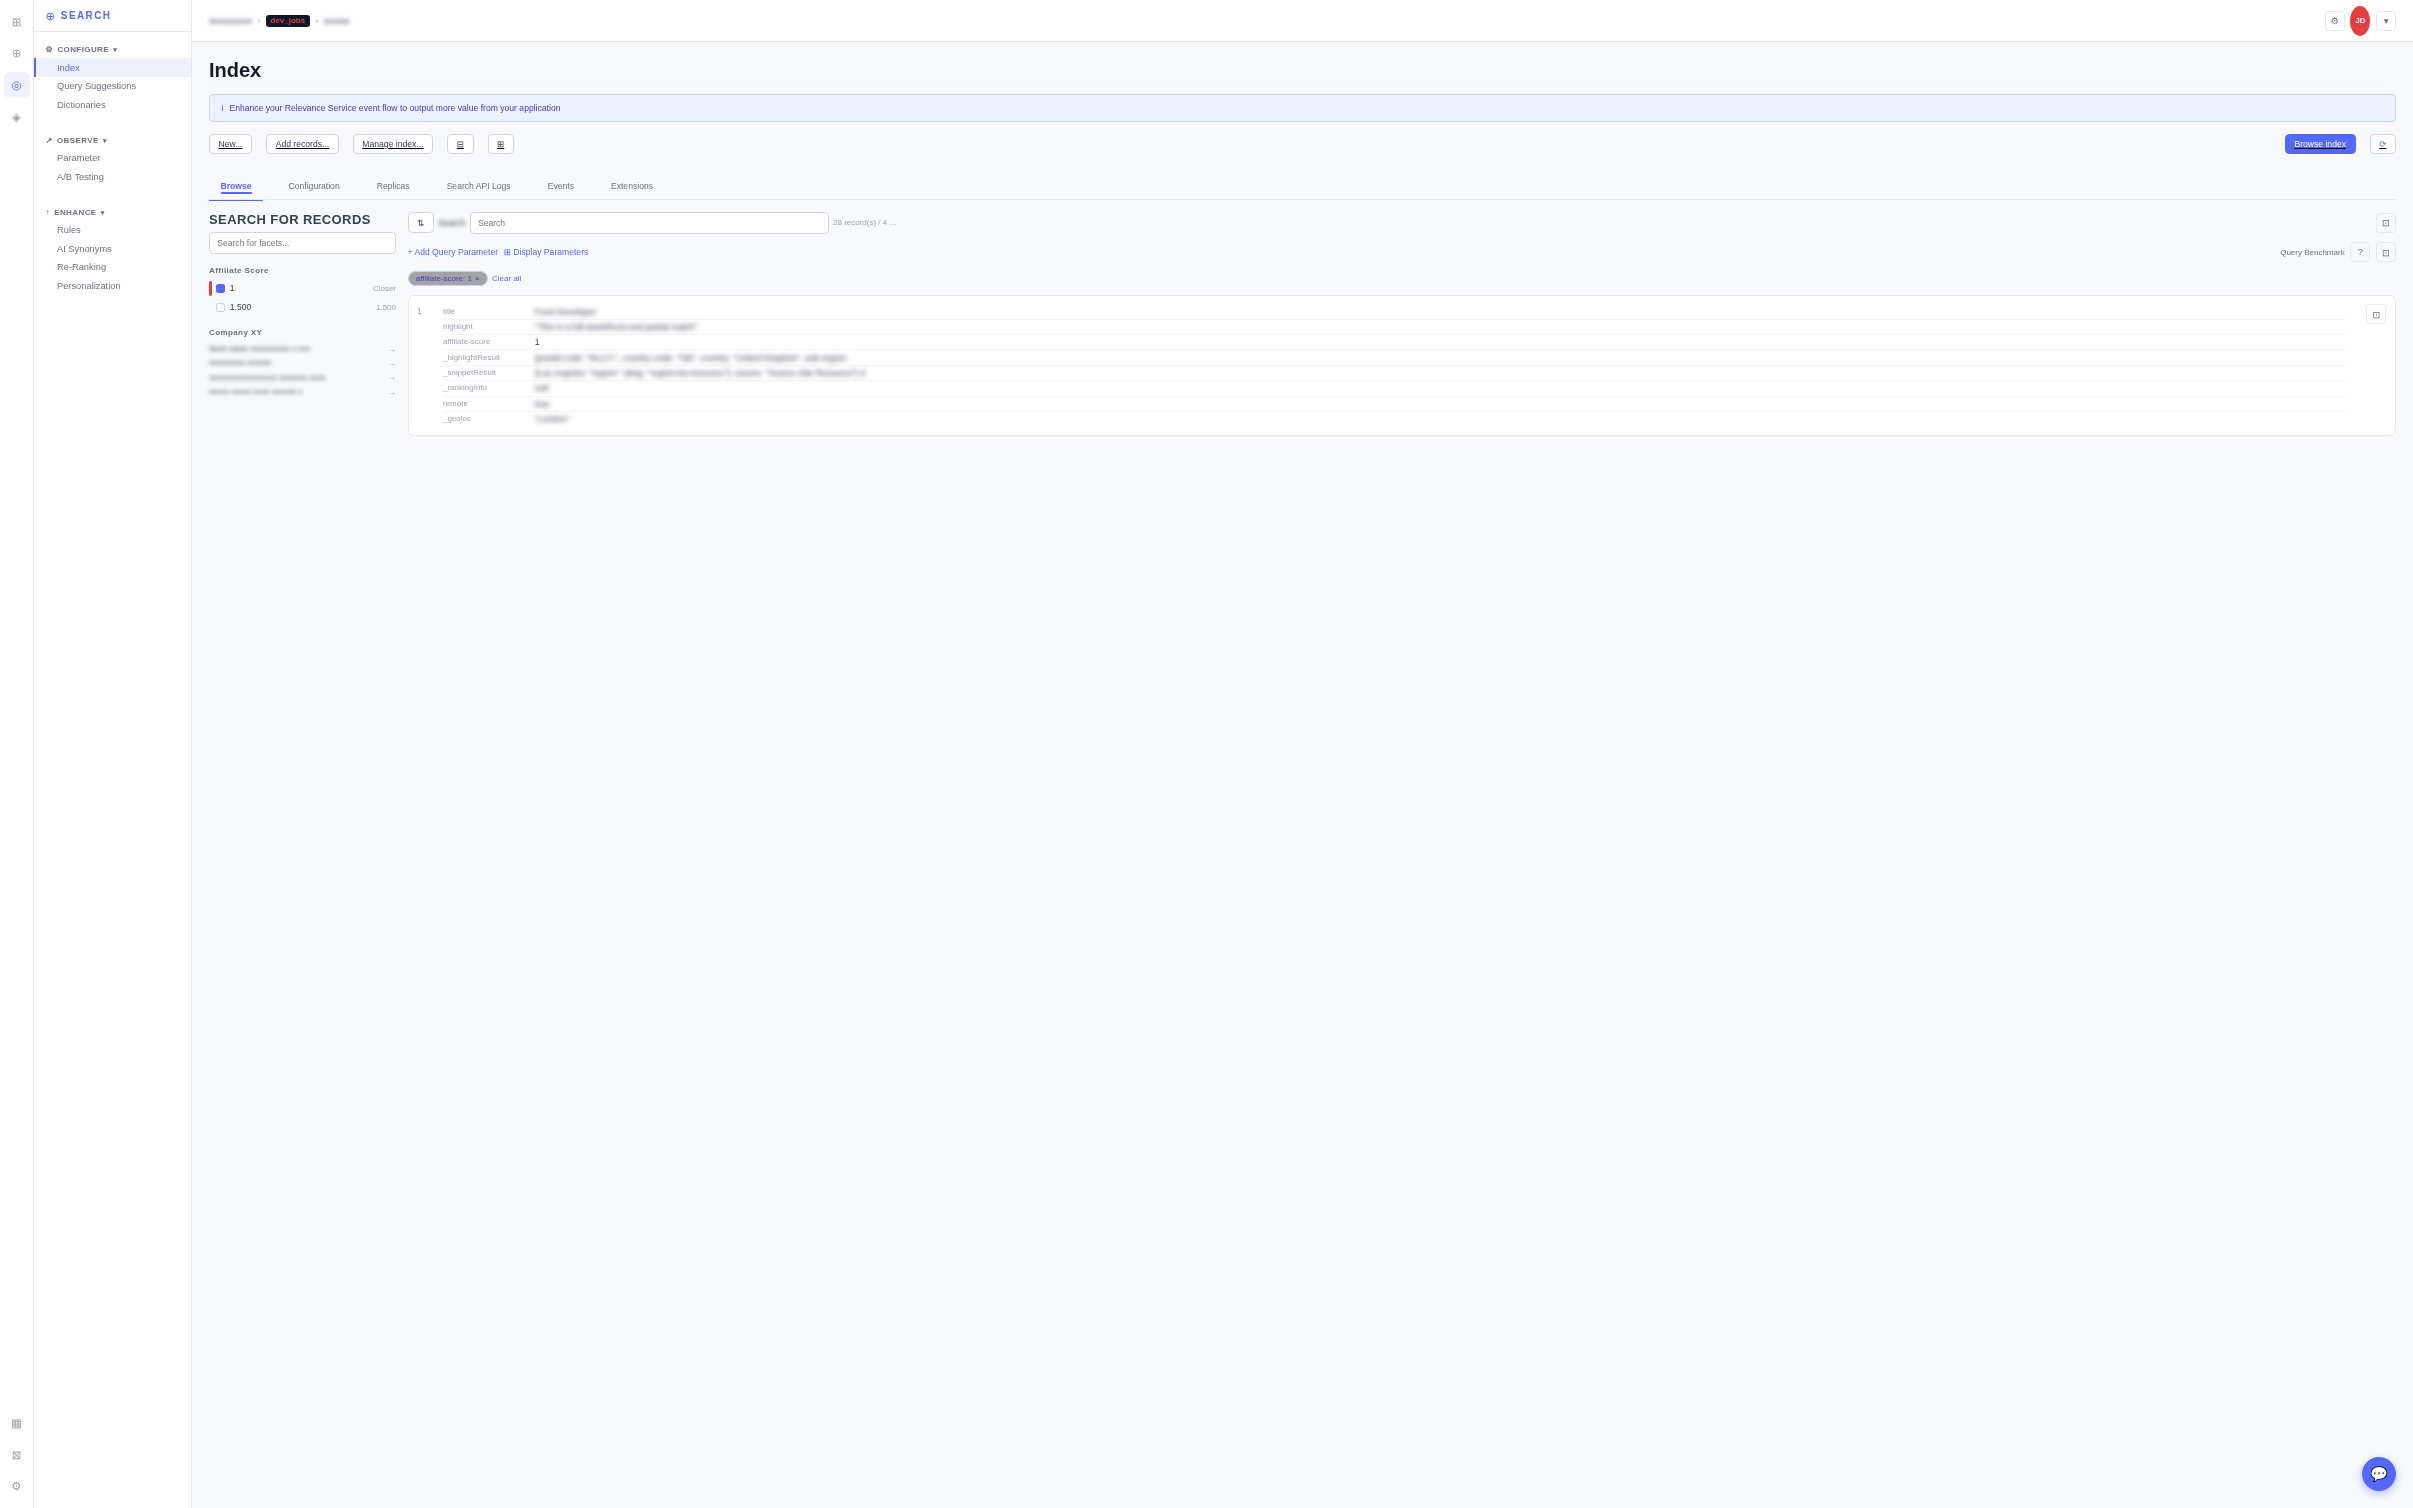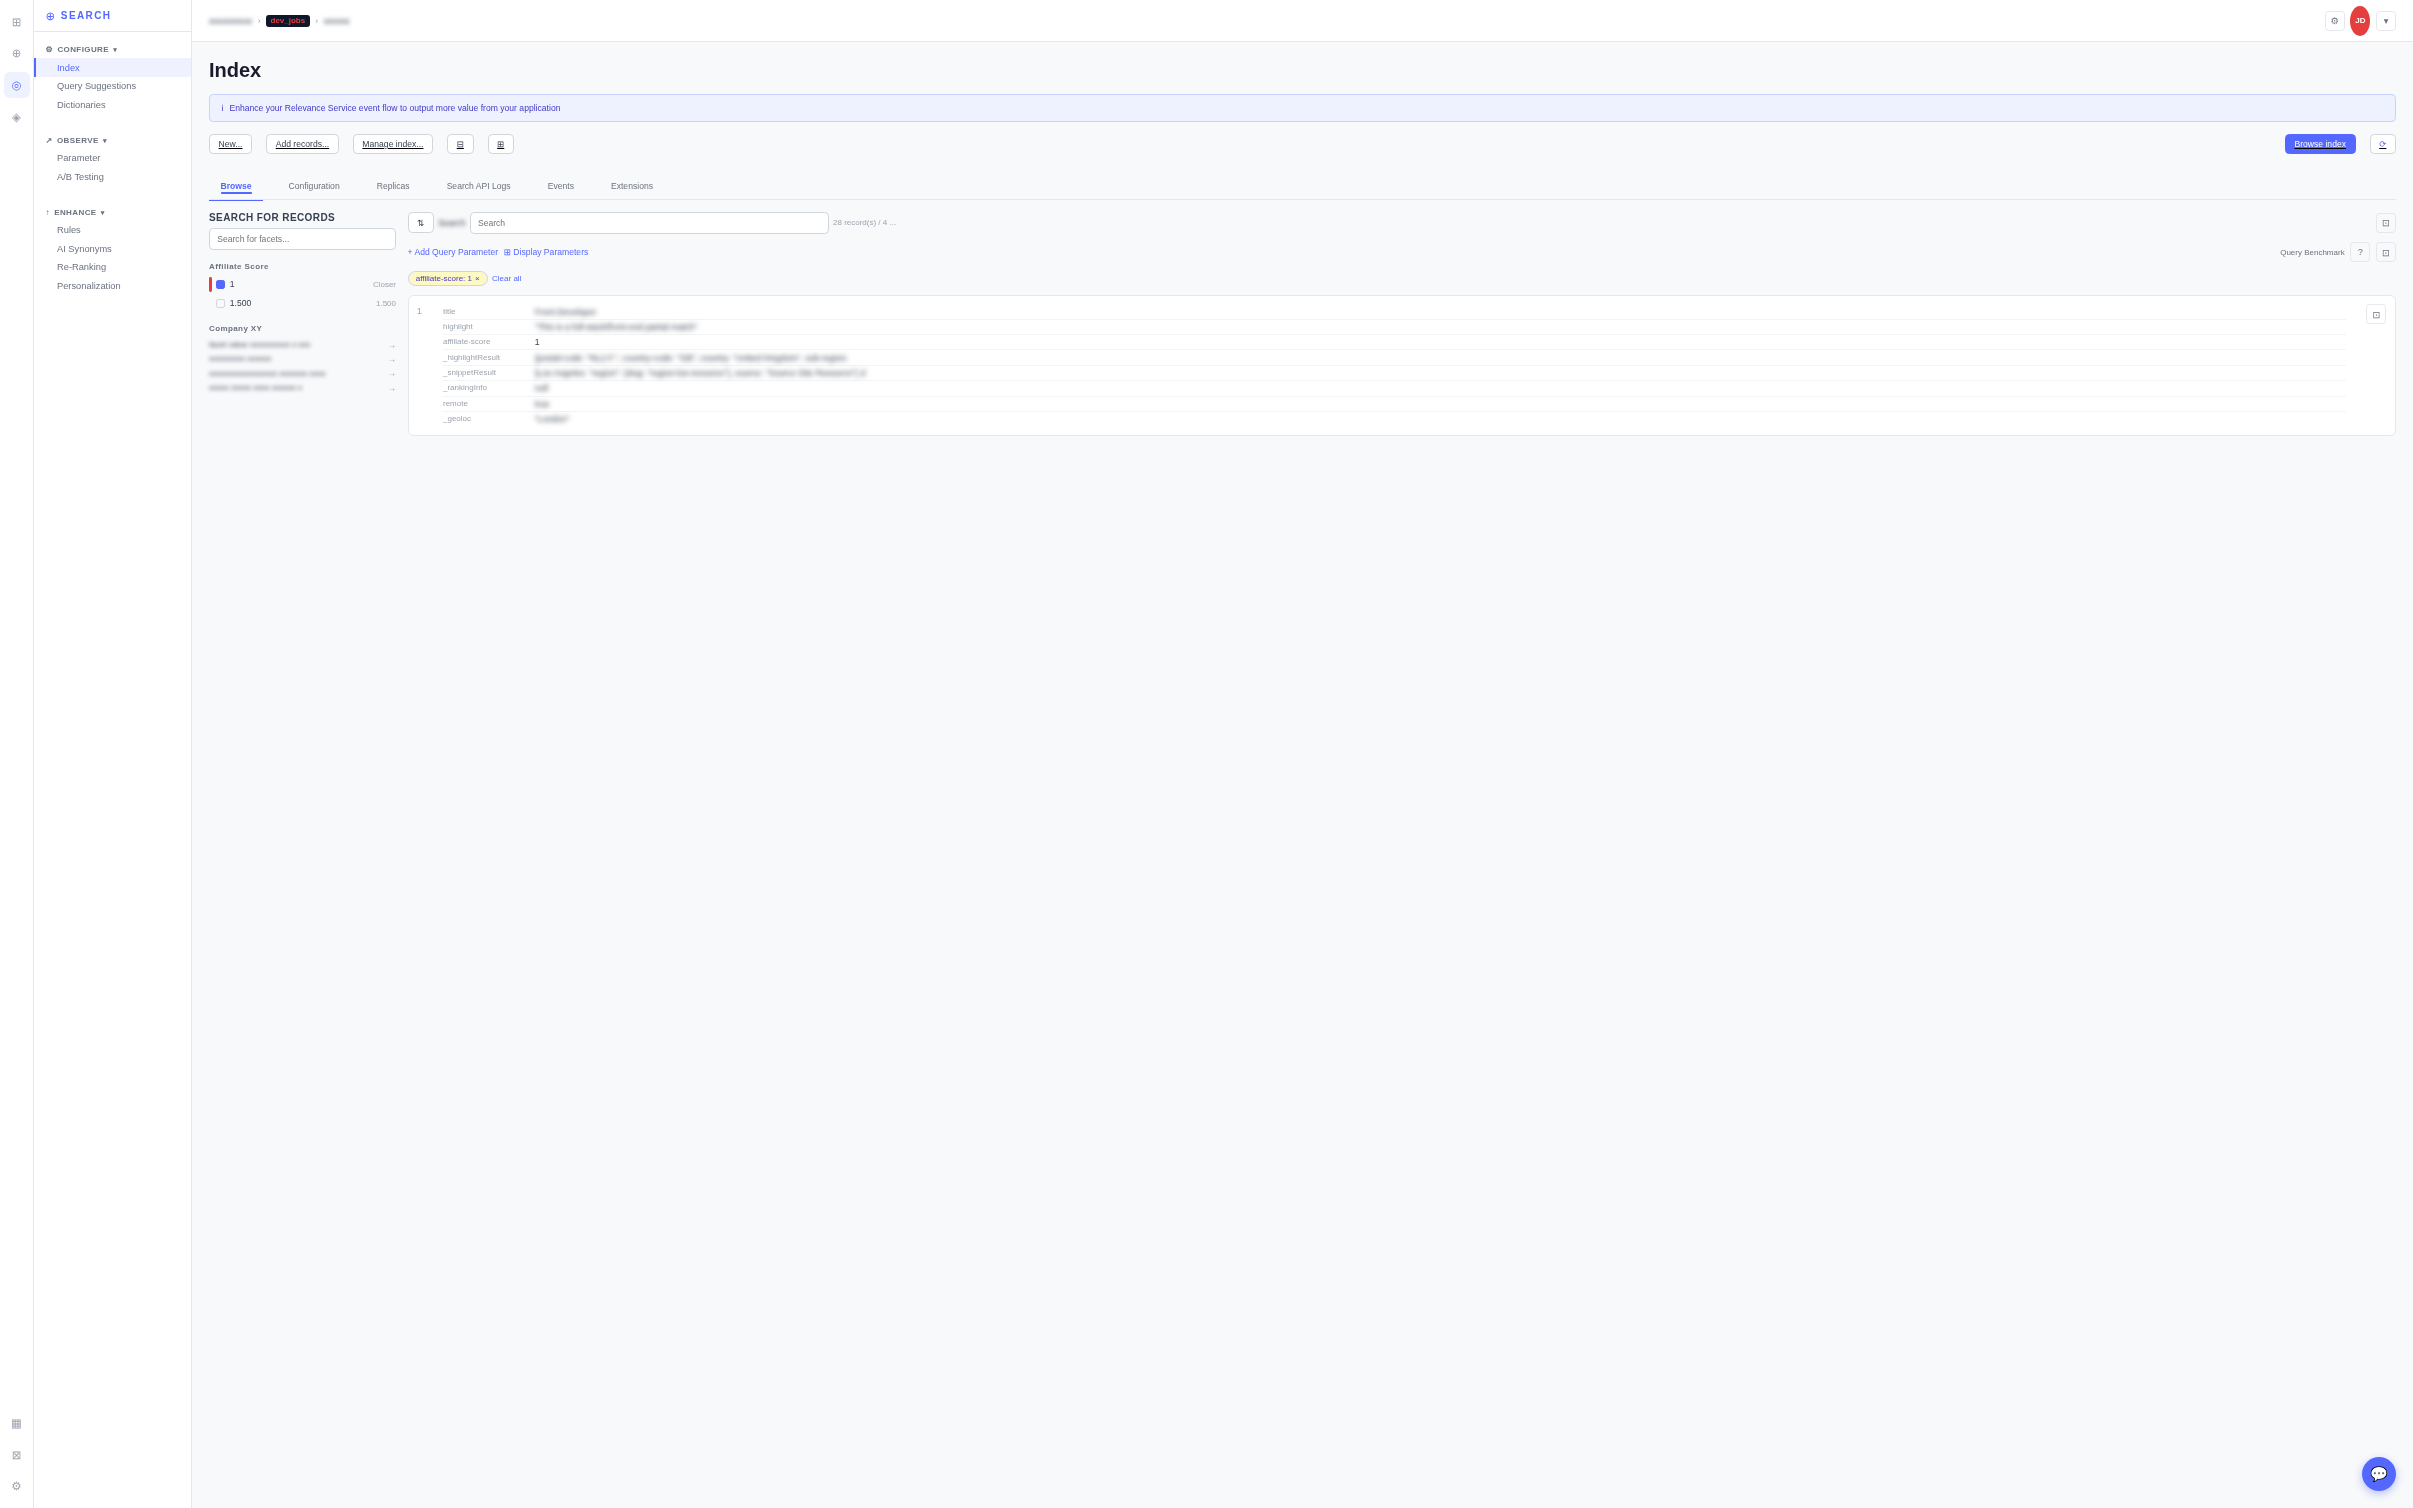--- a/index.html
+++ b/index.html
@@ -172,21 +172,21 @@
     
     .search-area {
       display: flex;
       gap: 11.5px;
     }
     .search-panel {
       width: 187px;
       flex-shrink: 0;
     }
     .search-panel-title {
-      font-size: 10px;
+      font-size: 13px;
       font-weight: 700;
       color: #374151;
       margin-bottom: 5.7px;
       text-transform: uppercase;
       letter-spacing: 0.4px;
     }
     .search-input-wrap {
       position: relative;
       margin-bottom: 11.5px;
     }
@@ -284,21 +284,21 @@
     .add-btn {
       font-size: 8.6px;
       color: #5468ff;
       cursor: pointer;
       background: none;
       border: none;
       padding: 0;
     }
 
     .active-filter-tag {
-      background: #fef9c3;
+      background: #a3a3a3;
       border: 0.7px solid #c7d2fe;
       border-radius: 14.4px;
       padding: 2.2px 7.2px;
       font-size: 8px;
       color: #4338ca;
       display: flex;
       align-items: center;
       gap: 2.9px;
     }
 

